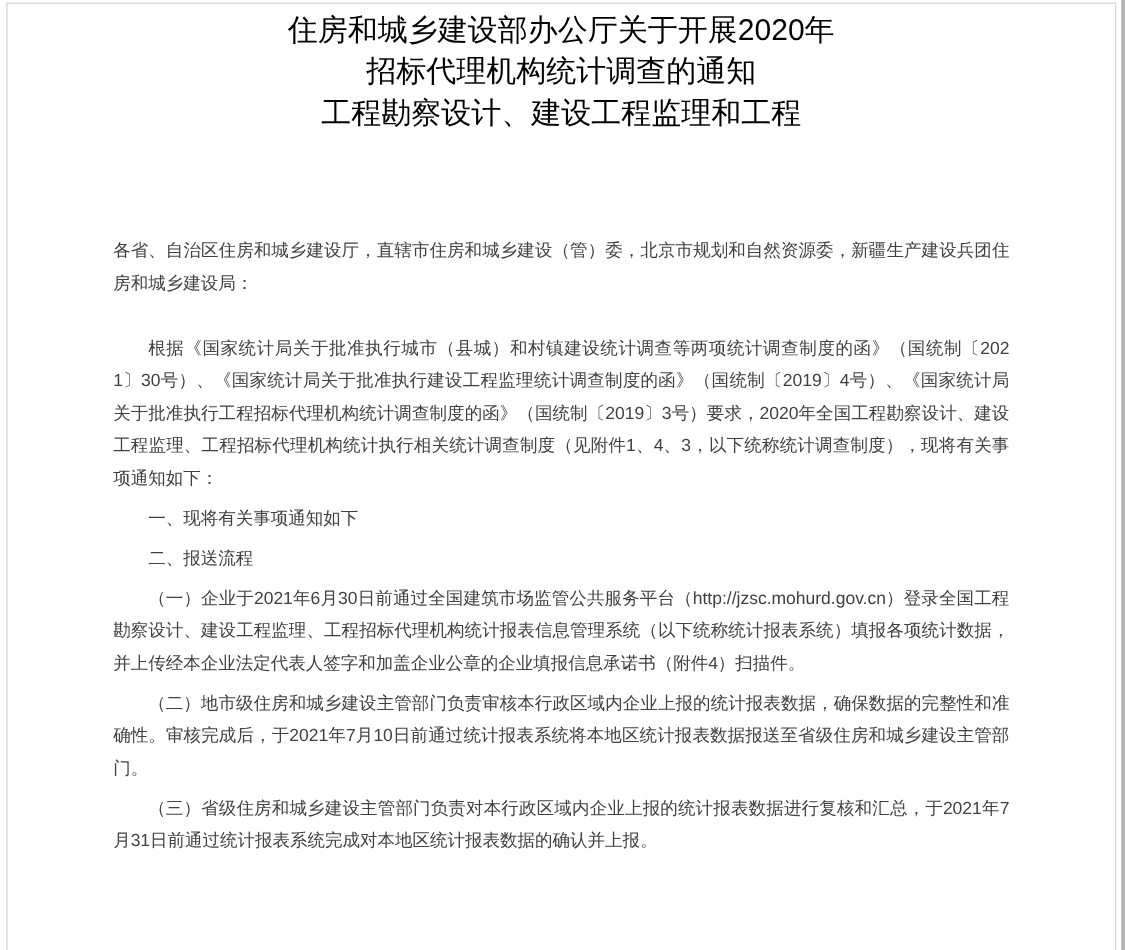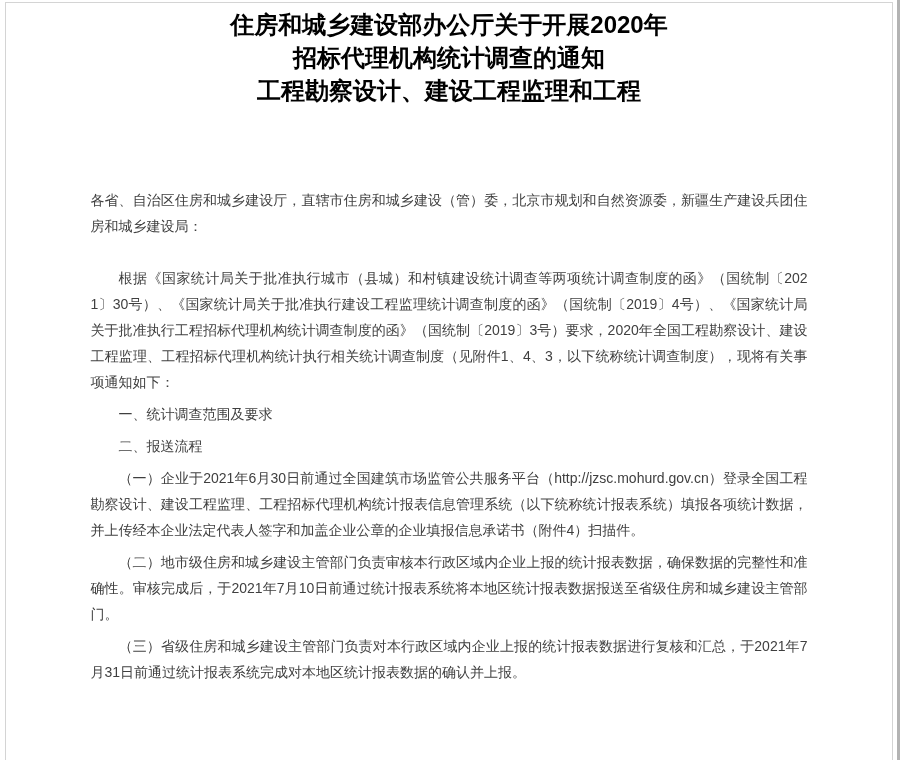--- a/index.html
+++ b/index.html
@@ -39,21 +39,21 @@
     background: #b3b3b3;
   }
   .content {
     width: 717px;
     margin: 0 auto;
     color: #3f3f3f;
   }
   .title {
     margin: 5px 0 80px 0;
     font-size: 24px;
-    font-weight: bold;
+    font-weight: normal;
     color: #000000;
     text-align: center;
     line-height: 33px;
   }
   .title-line {
     display: block;
   }
   .para {
     margin: 0 0 6px 0;
     font-size: 14px;
@@ -85,21 +85,21 @@
         <span class="title-line">招标代理机构统计调查的通知</span>
         <span class="title-line">工程勘察设计、建设工程监理和工程</span>
       </h1>
 
       <p class="para salutation">各省、自治区住房和城乡建设厅，直辖市住房和城乡建设（管）委，北京市规划和自然资源委，新疆生产建设兵团住房和城乡建设局：</p>
 
       <div class="after-salutation-spacer"></div>
 
       <p class="para indent">根据《国家统计局关于批准执行城市（县城）和村镇建设统计调查等两项统计调查制度的函》（国统制〔2021〕30号）、《国家统计局关于批准执行建设工程监理统计调查制度的函》（国统制〔2019〕4号）、《国家统计局关于批准执行工程招标代理机构统计调查制度的函》（国统制〔2019〕3号）要求，2020年全国工程勘察设计、建设工程监理、工程招标代理机构统计执行相关统计调查制度（见附件1、4、3，以下统称统计调查制度），现将有关事项通知如下：</p>
 
-      <p class="para indent">一、统计调查范围及要求</p>
+      <p class="para indent">一、现将有关事项通知如下</p>
 
 
       <p class="para indent">二、报送流程</p>
 
       <p class="para indent">（一）企业于2021年6月30日前通过全国建筑市场监管公共服务平台（http://jzsc.mohurd.gov.cn）登录全国工程勘察设计、建设工程监理、工程招标代理机构统计报表信息管理系统（以下统称统计报表系统）填报各项统计数据，并上传经本企业法定代表人签字和加盖企业公章的企业填报信息承诺书（附件4）扫描件。</p>
 
       <p class="para indent">（二）地市级住房和城乡建设主管部门负责审核本行政区域内企业上报的统计报表数据，确保数据的完整性和准确性。审核完成后，于2021年7月10日前通过统计报表系统将本地区统计报表数据报送至省级住房和城乡建设主管部门。</p>
 
       <p class="para indent">（三）省级住房和城乡建设主管部门负责对本行政区域内企业上报的统计报表数据进行复核和汇总，于2021年7月31日前通过统计报表系统完成对本地区统计报表数据的确认并上报。</p>
 

